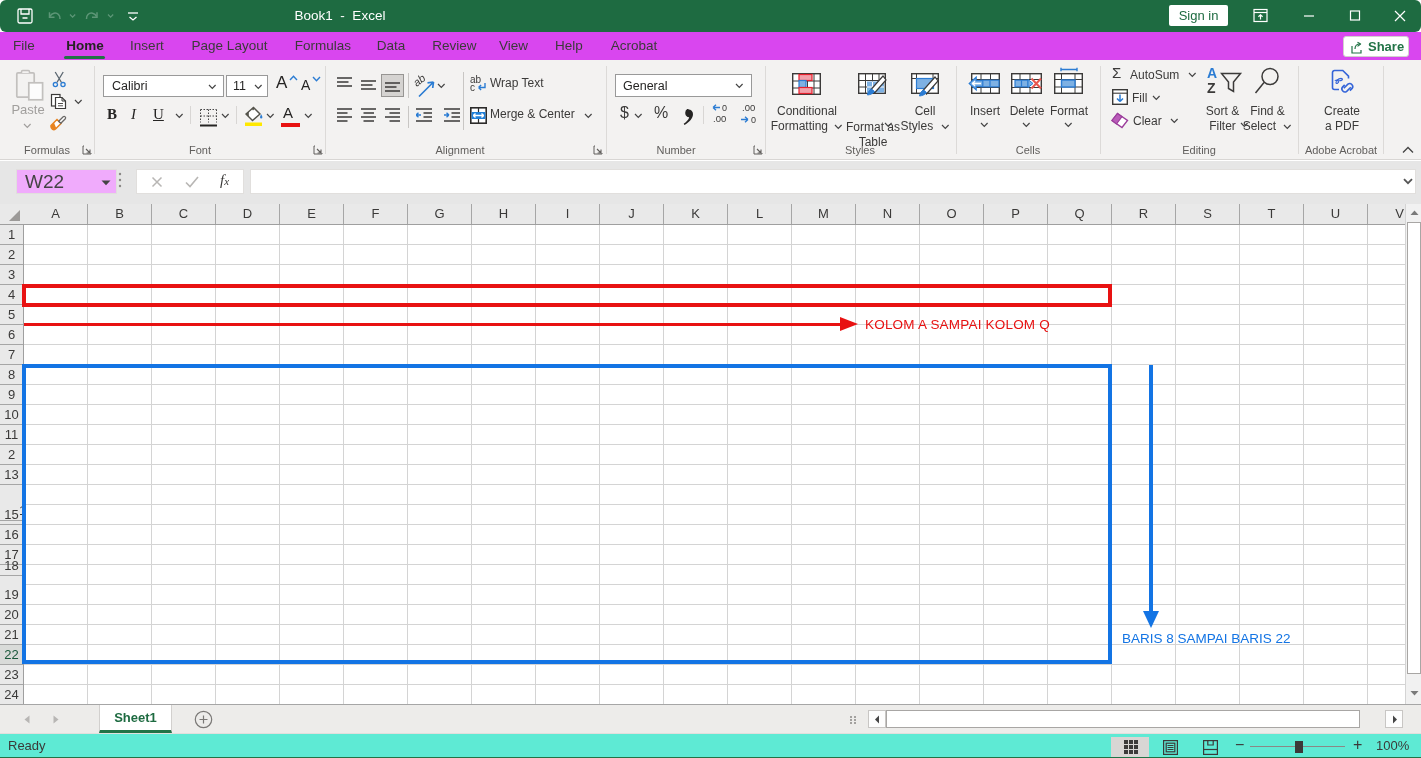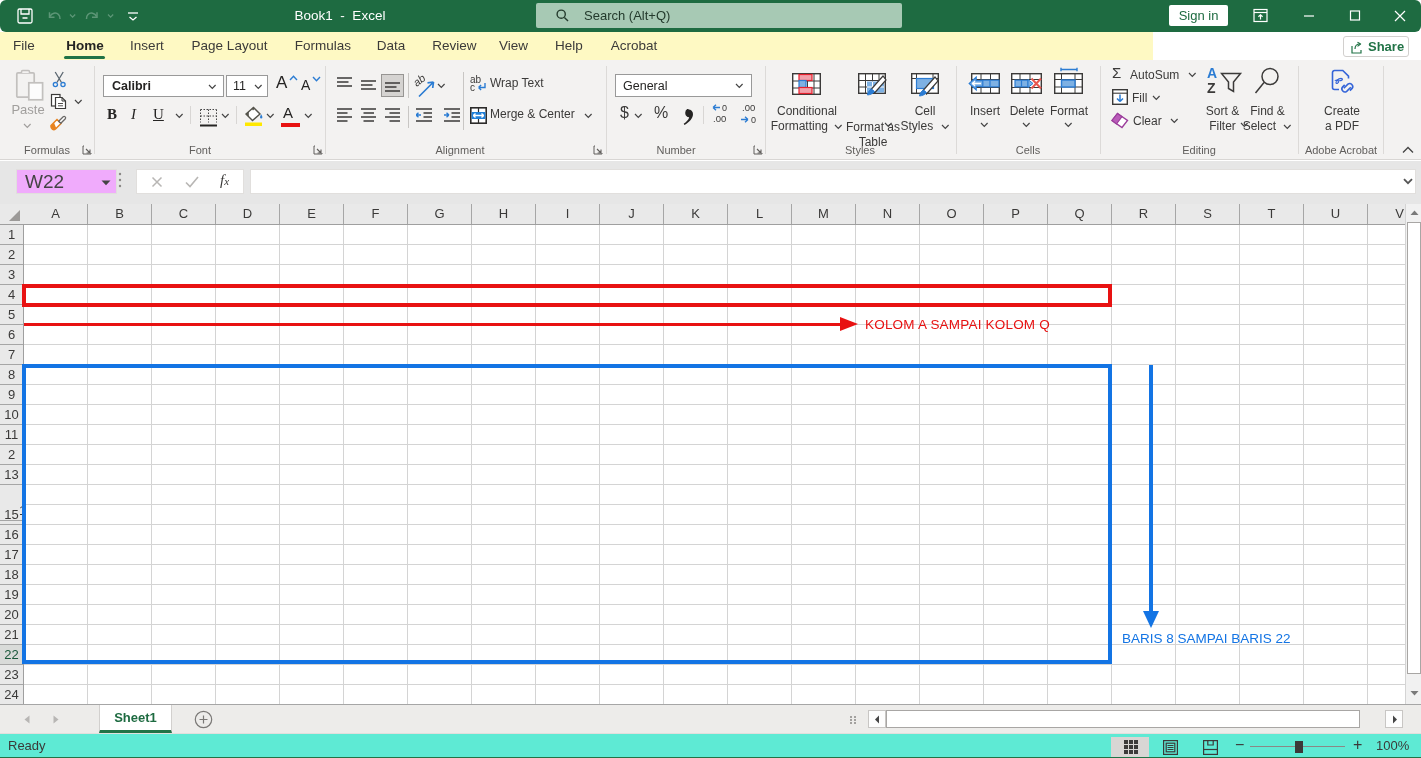--- a/index.html
+++ b/index.html
@@ -6,21 +6,21 @@
 html,body{width:1421px;height:758px;overflow:hidden;}
 body{font-family:"Liberation Sans",sans-serif;position:relative;background:#fff;font-size:13px;color:#444;}
 .abs{position:absolute;}
 
 #titlebar{position:absolute;left:0;top:0;width:1421px;height:32px;background:#1e6b41;border-radius:6px;}
 #titlebar .ttl{position:absolute;left:260px;top:0;width:160px;height:32px;line-height:32px;text-align:center;color:#fff;font-size:13.5px;}
 #searchbox{position:absolute;left:536px;top:3px;width:366px;height:25px;background:#a7c9b4;border-radius:2px;color:#243b2d;font-size:13px;line-height:25px;}
 #signin{position:absolute;left:1169px;top:5px;width:59px;height:21px;background:#fff;border-radius:2px;color:#1e6b41;font-size:13px;line-height:21px;text-align:center;}
 .tbico{position:absolute;top:0;height:32px;}
 
-#tabrow{position:absolute;left:0;top:32px;width:1153px;height:28px;background:#fef9c3;}
+#tabrow{position:absolute;left:0;top:32px;width:1421px;height:28px;background:#d946ef;}
 #tabrow .tab{position:absolute;top:0;height:26px;line-height:27px;font-size:13.5px;color:#3b3a39;text-align:center;}
 #tabrow .tab.home{color:#252423;font-weight:bold;}
 #homeline{position:absolute;left:64px;top:56px;width:41px;height:3px;background:#217346;border-radius:2px;}
 #sharebtn{position:absolute;left:1343px;top:36px;width:66px;height:21px;background:#fff;border:1px solid #d2d0ce;border-radius:3px;color:#217346;font-size:13px;line-height:19px;}
 
 #ribbon{position:absolute;left:0;top:60px;width:1421px;height:100px;background:#f3f2f1;border-bottom:1px solid #d8d6d4;}
 .gsep{position:absolute;top:6px;width:1px;height:88px;background:#dcdad8;}
 .glabel{position:absolute;top:84px;height:14px;font-size:11px;color:#605e5c;text-align:center;}
 .launch{position:absolute;top:85px;width:10px;height:10px;}
 .combo{position:absolute;background:#fff;border:1px solid #999;}
@@ -69,27 +69,20 @@
       <path d="M11.5 16.5 c-1.5-3.5-6-4.5-8.5-2 -1.2 1.2-1.7 2.8-1.5 4.5" fill="none" stroke="#5d9677" stroke-width="1.5"></path>
       <path d="M23 14.5 l2.6 2.6 2.6-2.6" fill="none" stroke="#5d9677" stroke-width="1.3"></path>
     </svg>
  <svg class="tbico" style="left:126px;" width="14" height="32" viewBox="0 0 14 32">
       <g fill="none" stroke="#fff" stroke-width="1.3">
         <path d="M2 13h10"></path>
         <path d="M3.5 17l3.5 3 3.5-3"></path>
       </g>
     </svg>
  <div class="ttl">Book1&nbsp; -&nbsp; Excel</div>
- <div id="searchbox">
-      <svg width="13" height="13" viewBox="0 0 13 13" style="position:absolute;left:20px;top:6px;">
-        <circle cx="5.2" cy="5.2" r="4.1" fill="none" stroke="#243b2d" stroke-width="1.4"></circle>
-        <path d="M8.4 8.4 L12 12" stroke="#243b2d" stroke-width="1.4"></path>
-      </svg>
-      <span style="position:absolute;left:48px;">Search (Alt+Q)</span>
-    </div>
  <div id="signin">Sign in</div>
  <svg class="tbico" style="left:1253px;" width="15" height="32" viewBox="0 0 15 32">
       <g fill="none" stroke="#fff" stroke-width="1.2">
         <rect x="1" y="9.5" width="13" height="12"></rect>
         <path d="M1 12.5h13"></path>
         <path d="M7.5 19.5v-4.2 M5.4 16.8l2.1-2 2.1 2"></path>
       </g>
     </svg>
  <svg class="tbico" style="left:1303px;" width="12" height="32" viewBox="0 0 12 32">
       <path d="M1 16h10" stroke="#fff" stroke-width="1.2"></path>
@@ -162,21 +155,21 @@
     </svg>
 <div class="glabel" style="left:8px;width:78px;">Formulas</div>
 <svg class="launch" style="left:82px;" width="10" height="10" viewBox="0 0 10 10">
       <g stroke="#605e5c" fill="none">
         <path d="M2 1H1v8h8V8"></path>
         <path d="M4 4l4 4M8 4.6V8H4.6" stroke-width="1.1"></path>
       </g>
     </svg>
 <div class="gsep" style="left:94px;"></div>
 
-<div class="combo" style="left:103px;top:15px;width:121px;height:22px;line-height:20px;"><span style="margin-left:8px;color:#252423;font-size:12.5px;font-weight:bold;">Calibri</span><svg class="abs" style="right:6px;top:8px;" width="9" height="6" viewBox="0 0 9 6">
+<div class="combo" style="left:103px;top:15px;width:121px;height:22px;line-height:20px;"><span style="margin-left:8px;color:#252423;font-size:12.5px;">Calibri</span><svg class="abs" style="right:6px;top:8px;" width="9" height="6" viewBox="0 0 9 6">
         <path d="M1 1l3.3 3.3L7.6 1" stroke="#444" stroke-width="1.2" fill="none"></path>
       </svg></div>
 <div class="combo" style="left:226px;top:15px;width:42px;height:22px;line-height:20px;"><span style="margin-left:6px;color:#252423;font-size:12.5px;">11</span><svg class="abs" style="right:4px;top:8px;" width="9" height="6" viewBox="0 0 9 6">
         <path d="M1 1l3.3 3.3L7.6 1" stroke="#444" stroke-width="1.2" fill="none"></path>
       </svg></div>
 <div class="abs" style="left:276px;top:13px;font-size:17px;color:#252423;">A</div>
 <svg class="abs" style="left:289px;top:15px;" width="9" height="6" viewBox="0 0 9 6">
       <path d="M1 5l3.5-3.7L8 5" stroke="#2b7cd3" stroke-width="1.4" fill="none"></path>
     </svg>
 <div class="abs" style="left:301px;top:17px;font-size:14px;color:#252423;">A</div>
@@ -544,21 +537,21 @@
     <span class="rh" style="top:140px;">8</span>
     <span class="rh" style="top:160px;">9</span>
     <span class="rh" style="top:180px;">10</span>
     <span class="rh" style="top:200px;">11</span>
     <span class="rh" style="top:220px;">2</span>
     <span class="rh" style="top:240px;">13</span>
     <span class="rh" style="top:276px;padding-left:19px;">14</span>
     <span class="rh" style="top:280px;">15</span>
     <span class="rh" style="top:300px;">16</span>
     <span class="rh" style="top:320px;">17</span>
-    <span class="rh" style="top:340px;">18</span>
+    <span class="rh" style="top:331px;">18</span>
     <span class="rh" style="top:360px;">19</span>
     <span class="rh" style="top:380px;">20</span>
     <span class="rh" style="top:400px;">21</span>
     <span class="rh" style="top:420px;background:#d9dbd9;color:#19573a;">22</span>
     <span class="rh" style="top:440px;">23</span>
     <span class="rh" style="top:460px;">24</span>
 </div>
 <div id="cells"></div>
 <div id="vscroll">
  <svg class="abs" style="left:4px;top:6px;" width="9" height="6" viewBox="0 0 9 6">

